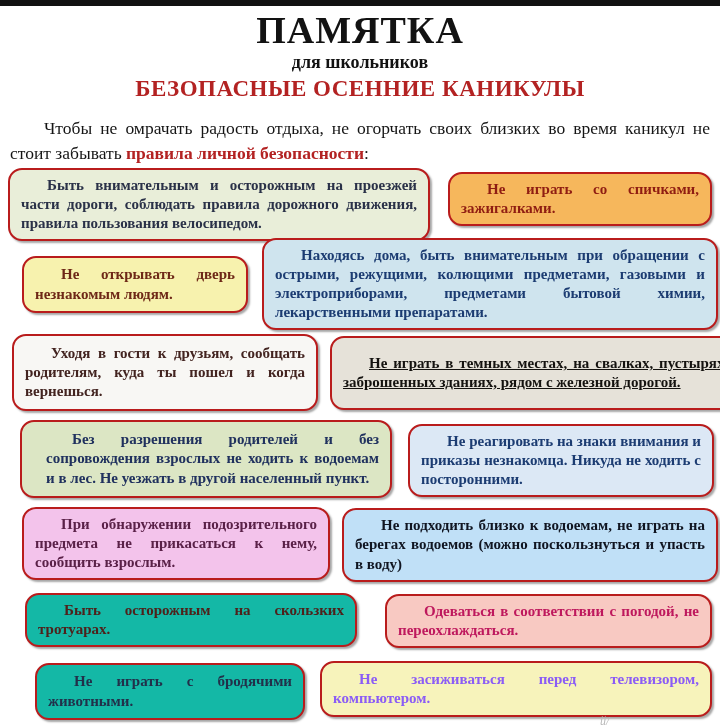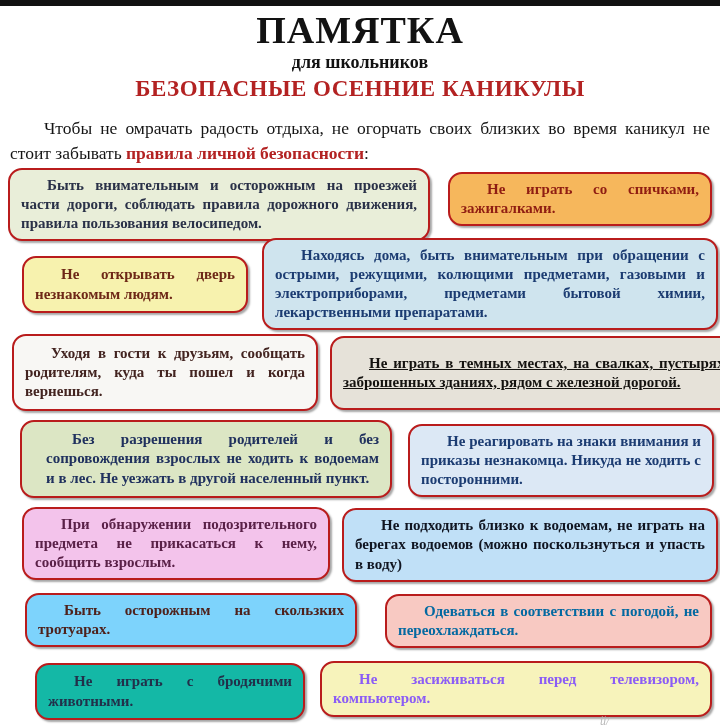--- a/index.html
+++ b/index.html
@@ -124,25 +124,25 @@
     </div>
 
   <div class="rule r8" style="background: rgb(243, 195, 235); color: rgb(90, 33, 72);">
       <p>При обнаружении подозрительного предмета не прикасаться к нему, сообщить взрослым.</p>
     </div>
 
   <div class="rule r9" style="background: rgb(192, 224, 247); color: rgb(16, 21, 33);">
       <p>Не подходить близко к водоемам, не играть на берегах водоемов (можно поскользнуться и упасть в воду)</p>
     </div>
 
-  <div class="rule r10" style="background: #7dd3fc; color: rgb(78, 33, 27); justify-content: center;">
+  <div class="rule r10" style="background: #14b8a6; color: rgb(78, 33, 27); justify-content: center;">
       <p>Быть осторожным на скользких тротуарах.</p>
     </div>
 
-  <div class="rule r11" style="background: rgb(248, 201, 194); color: #0369a1;">
+  <div class="rule r11" style="background: rgb(248, 201, 194); color: #be185d;">
       <p>Одеваться в соответствии с погодой, не переохлаждаться.</p>
     </div>
 
   <div class="rule r12" style="background: #14b8a6; color: rgb(34, 48, 74);">
       <p>Не играть с бродячими животными.</p>
     </div>
 
   <div class="rule r13" style="background: rgb(247, 243, 187); color: #8b5cf6;">
       <p>Не засиживаться перед телевизором, компьютером.</p>
     </div>

